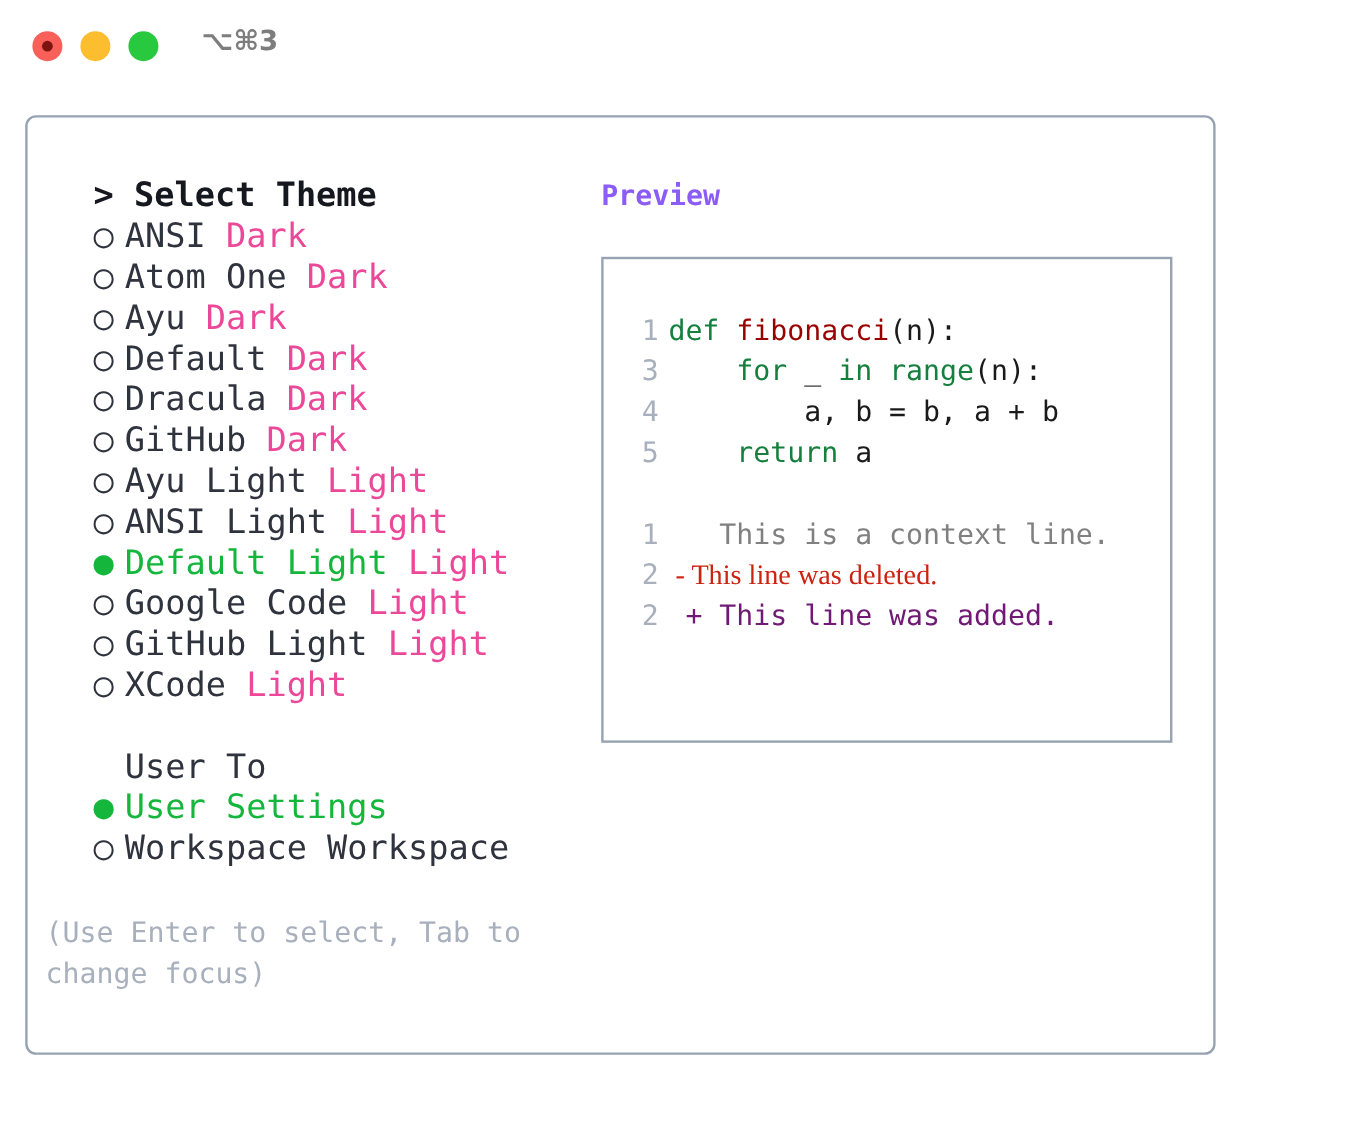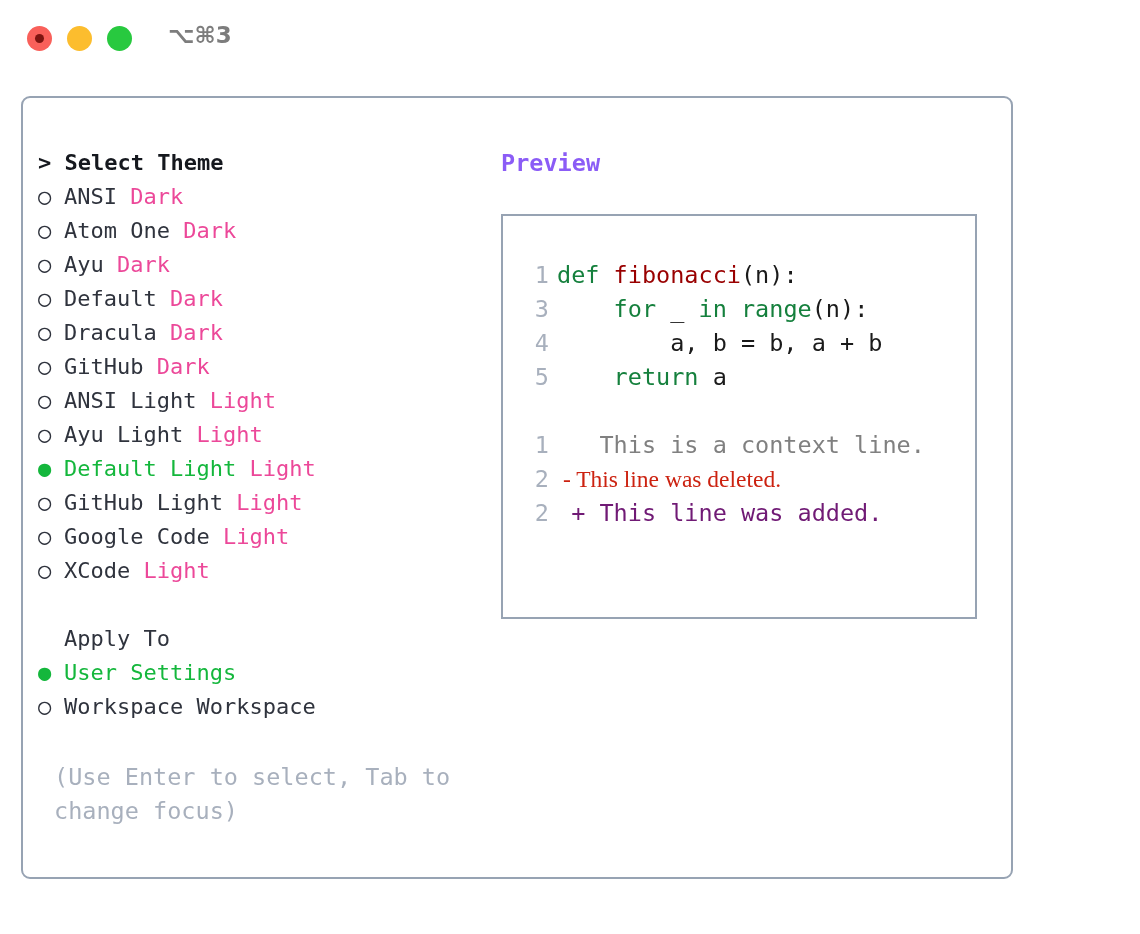--- a/index.html
+++ b/index.html
@@ -76,43 +76,44 @@
   
   #theme-column {
     position: absolute;
     left: 15px;
     top: 48px;
     width: 440px;
   }
   .row {
     height: 34px;
     line-height: 34px;
-    font-size: 22px;
+    font-size: 28px;
     white-space: pre;
     color: #2f333d;
+    margin-left: 40px;
   }
   .bullet {
     display: inline-block;
     width: 26px;
     text-align: left;
   }
   .section-head {
     font-weight: bold;
     color: #15181e;
   }
   .item-name { color: #2f333d; }
   .item-tag  { color: #ec4899; }
   .selected .item-name,
   .selected .bullet { color: #14b73c; }
   .sel-dot   { color: #14b73c; }
   .spacer { height: 34px; }
 
   #hint {
     position: absolute;
-    left: 31px;
+    left: 15px;
     top: 662px;
     width: 420px;
     font-size: 23.5px;
     line-height: 34px;
     color: #a8b0bd;
   }
 
   
   #preview-column {
     position: absolute;
@@ -179,29 +180,29 @@
 
     <div id="theme-column">
       <div class="row section-head">&gt; Select Theme</div>
       <div id="theme-items">
           <div class="row"><span class="bullet">○</span><span class="item-name">ANSI </span><span class="item-tag">Dark</span></div>
           <div class="row"><span class="bullet">○</span><span class="item-name">Atom One </span><span class="item-tag">Dark</span></div>
           <div class="row"><span class="bullet">○</span><span class="item-name">Ayu </span><span class="item-tag">Dark</span></div>
           <div class="row"><span class="bullet">○</span><span class="item-name">Default </span><span class="item-tag">Dark</span></div>
           <div class="row"><span class="bullet">○</span><span class="item-name">Dracula </span><span class="item-tag">Dark</span></div>
           <div class="row"><span class="bullet">○</span><span class="item-name">GitHub </span><span class="item-tag">Dark</span></div>
+          <div class="row"><span class="bullet">○</span><span class="item-name">Ayu Light </span><span class="item-tag">Light</span></div>
           <div class="row"><span class="bullet">○</span><span class="item-name">ANSI Light </span><span class="item-tag">Light</span></div>
-          <div class="row"><span class="bullet">○</span><span class="item-name">Ayu Light </span><span class="item-tag">Light</span></div>
           <div class="row selected"><span class="bullet sel-dot">●</span><span class="item-name">Default Light </span><span class="item-tag">Light</span></div>
+          <div class="row"><span class="bullet">○</span><span class="item-name">Google Code </span><span class="item-tag">Light</span></div>
           <div class="row"><span class="bullet">○</span><span class="item-name">GitHub Light </span><span class="item-tag">Light</span></div>
-          <div class="row"><span class="bullet">○</span><span class="item-name">Google Code </span><span class="item-tag">Light</span></div>
           <div class="row"><span class="bullet">○</span><span class="item-name">XCode </span><span class="item-tag">Light</span></div>
         </div>
       <div class="spacer"></div>
-      <div class="row"><span class="bullet"> </span><span>Apply To</span></div>
+      <div class="row"><span class="bullet"> </span><span>User To</span></div>
       <div id="apply-items">
           <div class="row selected"><span class="bullet sel-dot">●</span><span class="item-name">User Settings</span></div>
           <div class="row"><span class="bullet">○</span><span class="item-name">Workspace Workspace</span></div>
         </div>
     </div>
 
     <div id="hint">(Use Enter to select, Tab to change focus)</div>
 
     <div id="preview-column">
       <div id="preview-title">Preview</div>

